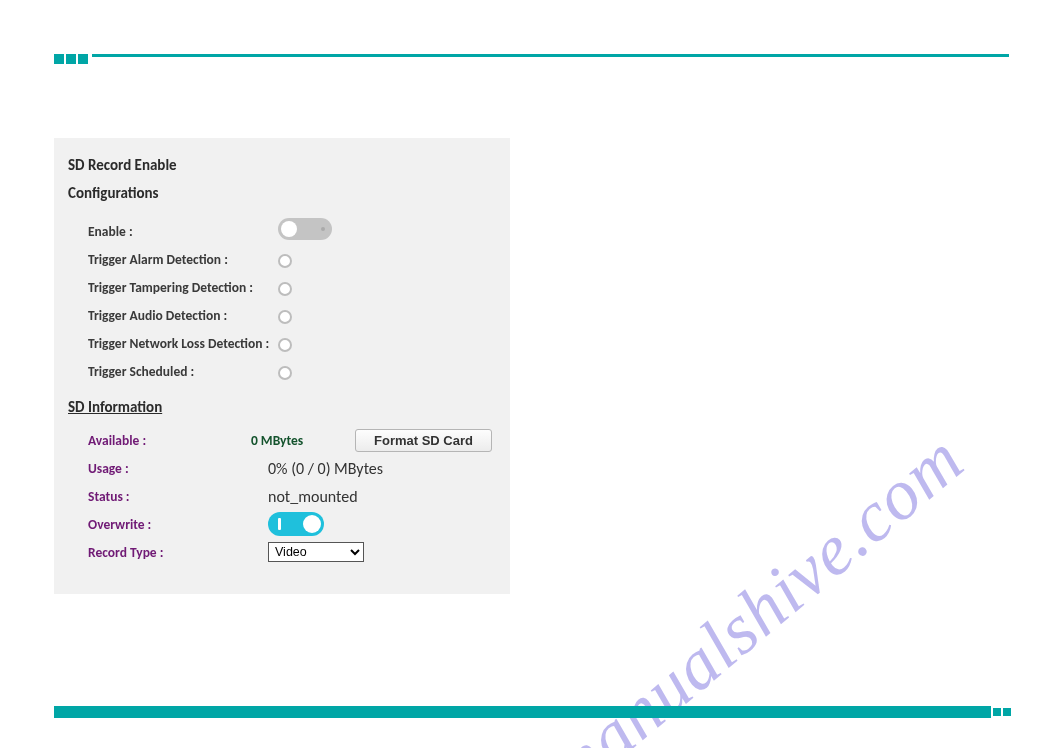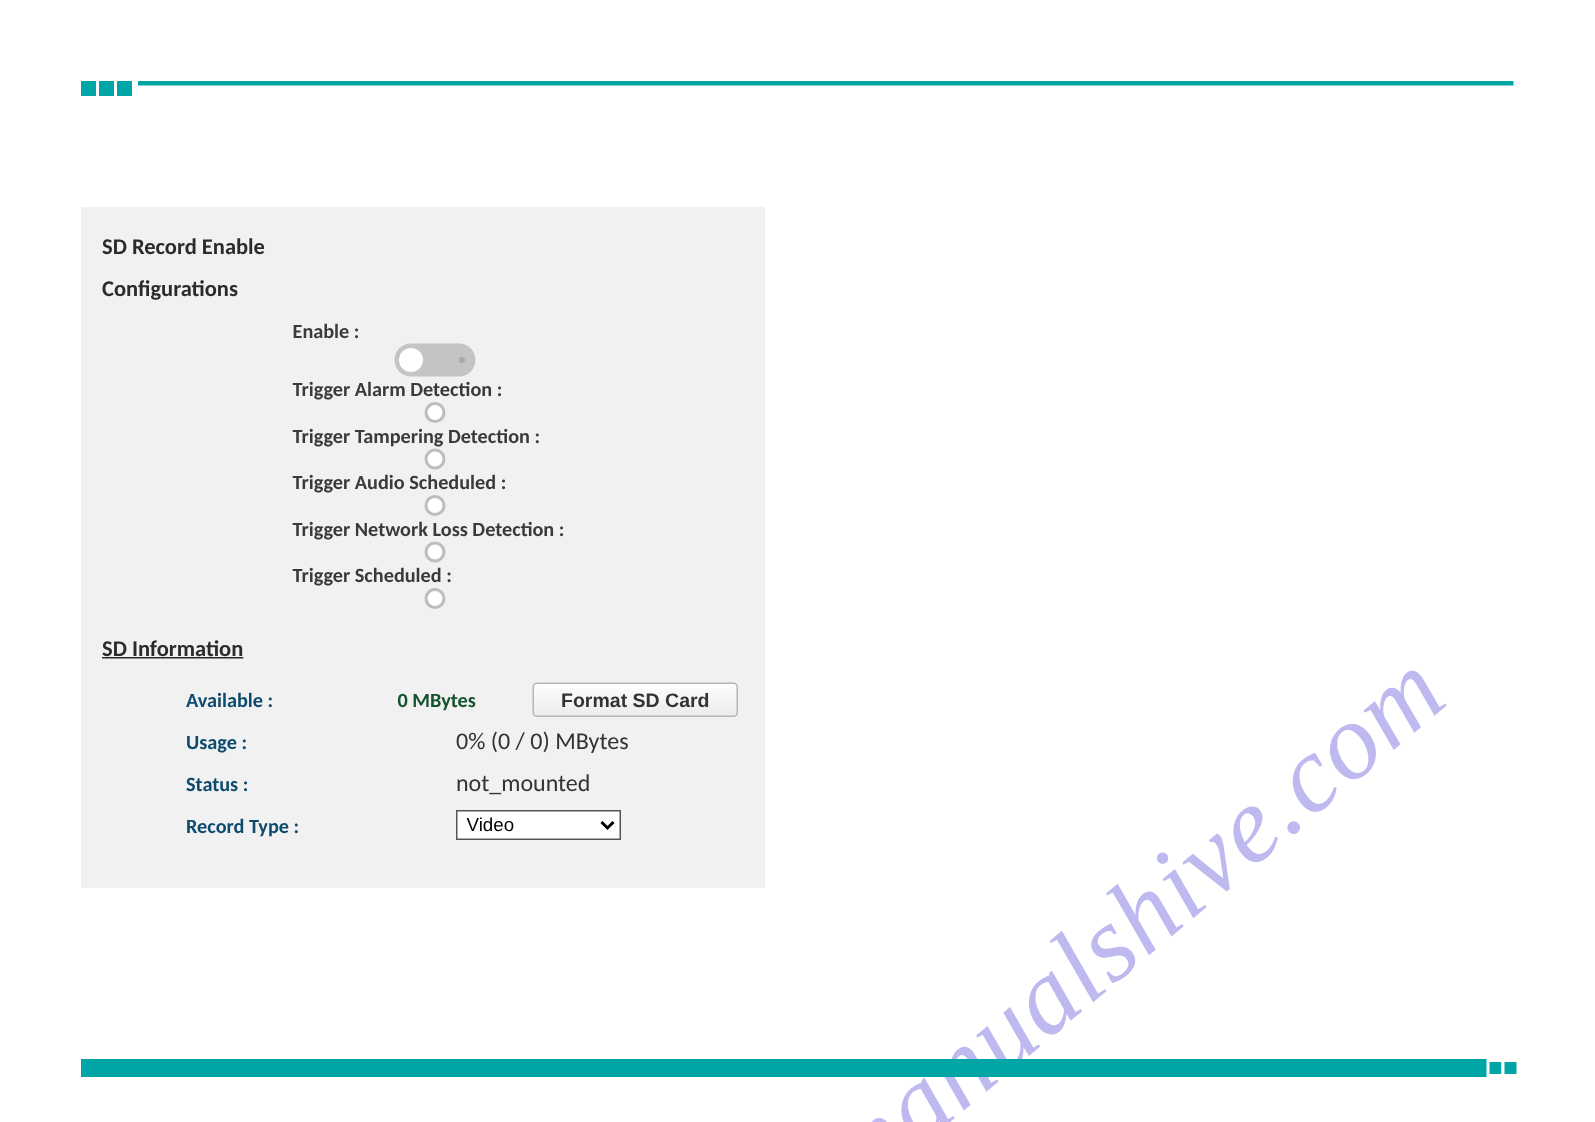--- a/index.html
+++ b/index.html
@@ -72,25 +72,24 @@
   .section-title {
     font-weight: 700;
     font-size: 15px;
     color: #2b2b2b;
     margin: 4px 0 10px 0;
   }
   .section-title.first { margin-top: 0; }
 
   .row {
     display: flex;
-    align-items: center;
+    align-items: flex-end;
     min-height: 28px;
     margin-bottom: 0px;
     padding-left: 20px;
-    flex-direction: column;
   }
   .row .label {
     width: 190px;
     font-size: 13.5px;
     color: #3a3a3a;
     font-weight: 600;
   }
 
   
   .toggle-off {
@@ -146,23 +145,22 @@
 
   .info-row {
     display: flex;
     align-items: center;
     min-height: 28px;
     padding-left: 20px;
   }
   .info-row .label {
     width: 180px;
     font-size: 13.5px;
-    color: #0c4a6e;
+    color: #701a75;
     font-weight: 600;
-    margin-left: 36px;
   }
   .info-row .value-col {
     width: 115px;
     font-size: 13.5px;
     color: #14532d;
     font-weight: 600;
   }
   .info-row .action-col {
     flex: 0 0 auto;
   }
@@ -172,21 +170,21 @@
     font-size: 13px;
     background: linear-gradient(#fdfdfd, #ececec);
     border: 1px solid #b5b5b5;
     border-radius: 3px;
     color: #333;
     cursor: pointer;
     font-weight: bold;
   }
 
   .select {
-    width: 110px;
+    width: 96px;
     height: 20px;
     font-size: 12.5px;
     border: 1px solid #555;
     background: #fff;
     padding: 0 2px;
   }
 
   .watermark {
     position: absolute;
     left: 260px;
@@ -236,21 +234,21 @@
 
   <div class="row">
     <div class="label">Trigger Alarm Detection :</div>
     <div class="radio-empty"></div>
   </div>
   <div class="row">
     <div class="label">Trigger Tampering Detection :</div>
     <div class="radio-empty"></div>
   </div>
   <div class="row">
-    <div class="label">Trigger Audio Scheduled :</div>
+    <div class="label">Trigger Audio Detection :</div>
     <div class="radio-empty"></div>
   </div>
   <div class="row">
     <div class="label">Trigger Network Loss Detection :</div>
     <div class="radio-empty"></div>
   </div>
   <div class="row">
     <div class="label">Trigger Scheduled :</div>
     <div class="radio-empty"></div>
   </div>
@@ -268,20 +266,27 @@
   <div class="info-row">
     <div class="label">Usage :</div>
     <div class="value">0% (0 / 0) MBytes</div>
   </div>
 
   <div class="info-row">
     <div class="label">Status :</div>
     <div class="value">not_mounted</div>
   </div>
 
+  <div class="info-row">
+    <div class="label">Overwrite :</div>
+    <div class="toggle-on">
+      <div class="bar"></div>
+        <div class="knob"></div>
+    </div>
+  </div>
 
   <div class="info-row">
     <div class="label">Record Type :</div>
     <select class="select">
       <option>Video</option>
     </select>
   </div>
 </div>
 
 <div class="wm-wrap">

